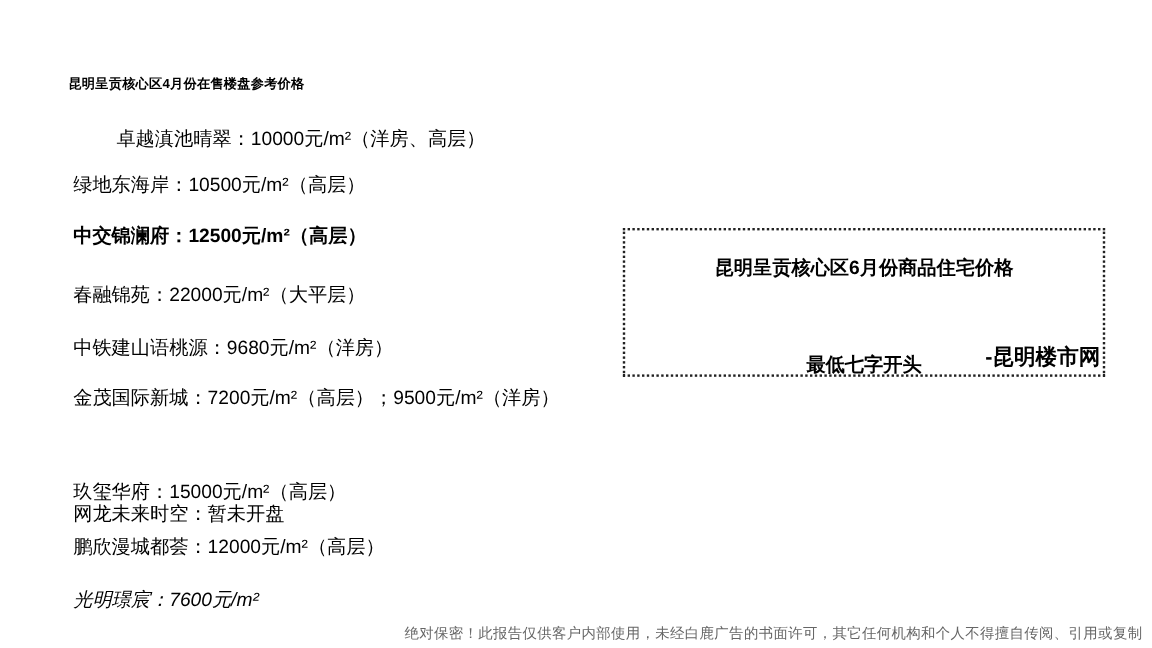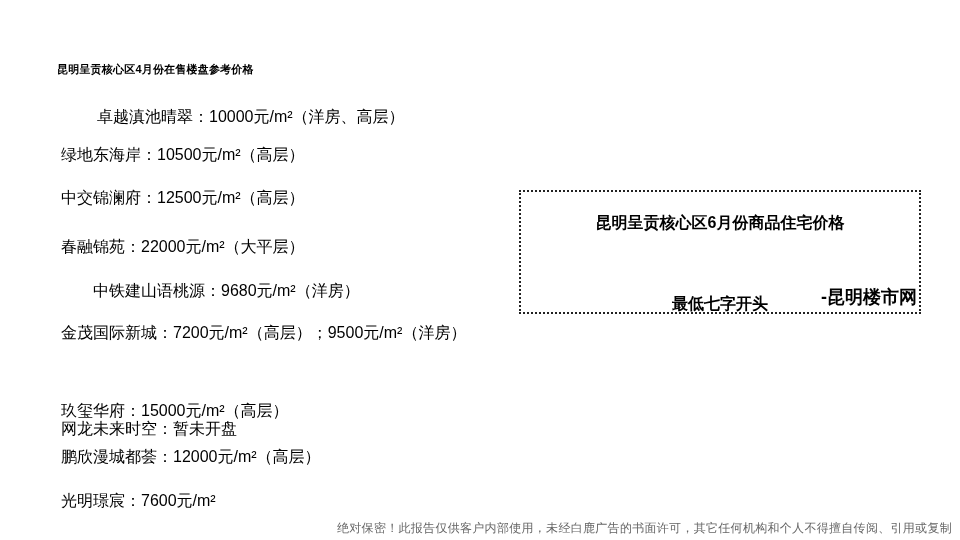--- a/index.html
+++ b/index.html
@@ -79,28 +79,28 @@
       letter-spacing: 0.3px;
     }
   </style>
 </head>
 <body>
 
 <div class="title">昆明呈贡核心区4月份在售楼盘参考价格</div>
 
 <div class="item" style="top:107px;margin-left:36px;">卓越滇池晴翠：10000元/m²（洋房、高层）</div>
 <div class="item" style="top:145px;">绿地东海岸：10500元/m²（高层）</div>
-<div class="item" style="top:188px;">中交锦澜府：12500元/m²（高层）</div>
+<div class="item" style="top:188px;font-weight:bold;">中交锦澜府：12500元/m²（高层）</div>
 <div class="item" style="top:237px;">春融锦苑：22000元/m²（大平层）</div>
-<div class="item" style="top:281px;margin-left:32px;">中铁建山语桃源：9680元/m²（洋房）</div>
+<div class="item" style="top:281px;">中铁建山语桃源：9680元/m²（洋房）</div>
 <div class="item" style="top:323px;">金茂国际新城：7200元/m²（高层）；9500元/m²（洋房）</div>
 <div class="item" style="top:360px;margin-top:41px;">玖玺华府：15000元/m²（高层）</div>
 <div class="item" style="top:403px;margin-top:16px;">网龙未来时空：暂未开盘</div>
 <div class="item" style="top:447px;">鹏欣漫城都荟：12000元/m²（高层）</div>
-<div class="item" style="top:491px;">光明璟宸：7600元/m²</div>
+<div class="item" style="top:491px;font-style:italic;">光明璟宸：7600元/m²</div>
 
 <div class="callout">
   <div class="callout-title">昆明呈贡核心区6月份商品住宅价格</div>
   <div class="callout-sub">最低七字开头</div>
   <div class="callout-source">-昆明楼市网</div>
 </div>
 
 <div class="footer">绝对保密！此报告仅供客户内部使用，未经白鹿广告的书面许可，其它任何机构和个人不得擅自传阅、引用或复制</div>
 
 </body></html>

